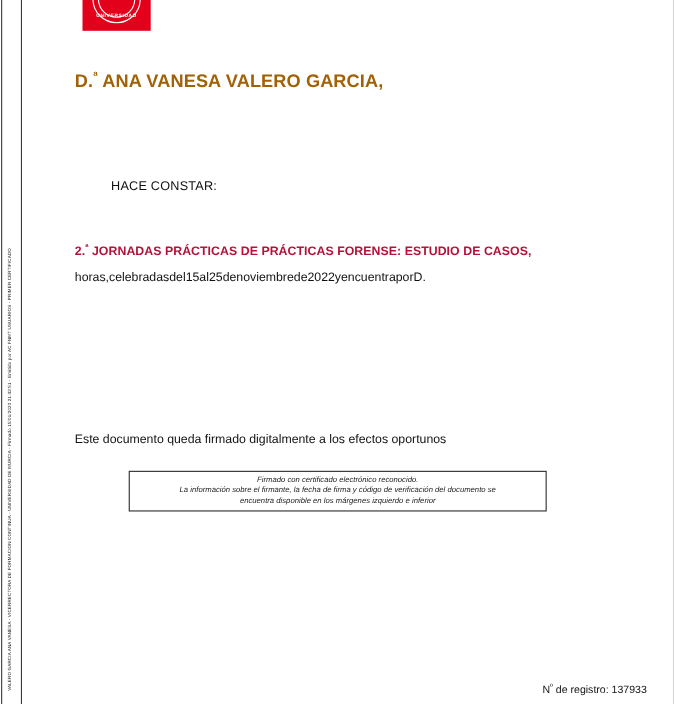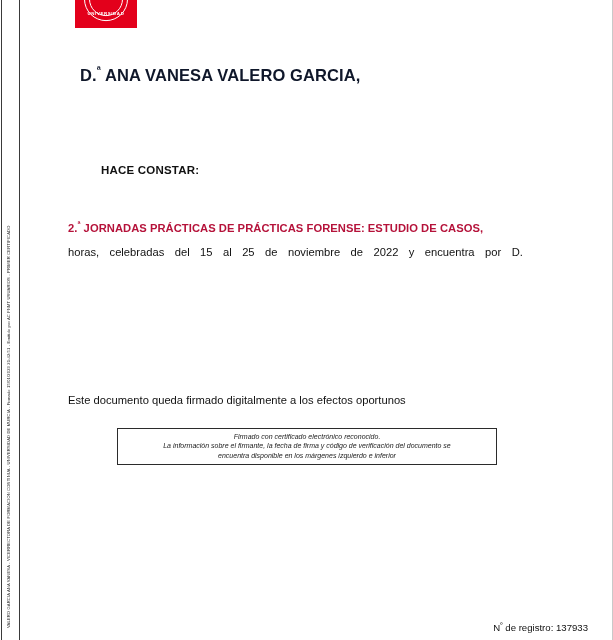--- a/index.html
+++ b/index.html
@@ -99,36 +99,36 @@
     text-align: center;
     font-size: 4.4px;
     letter-spacing: 0.6px;
     color: #ffffff;
     font-weight: bold;
   }
 
   
   #doc-heading {
     position: absolute;
-    left: 80px;
+    left: 68px;
     top: 60px;
     width: 500px;
-    color: #0f172a;
+    color: #a16207;
     font-weight: bold;
     font-size: 16.5px;
     line-height: 21px;
     letter-spacing: 0.1px;
   }
   #doc-heading .ord { font-size: 11px; vertical-align: super; }
 
   #hace-constar {
     position: absolute;
     left: 68px;
     top: 164px;
-    font-weight: bold;
+    font-weight: normal;
     font-size: 11.5px;
     color: #111;
     letter-spacing: 0.2px;
     padding-left: 33px;
   }
 
   
   #body-para {
     position: absolute;
     left: 68px;
@@ -138,21 +138,21 @@
     color: #111;
   }
   #body-para .bline {
     display: block;
     height: 27.5px;
     line-height: 27.5px;
     white-space: nowrap;
   }
   #body-para .bline.justify {
     display: flex;
-    justify-content: space-between;
+    justify-content: flex-start;
     width: 455px;
   }
   .hl { color: #b5123a; font-weight: bold; letter-spacing: 0.1px; }
   .hl-title {
     color: #b5123a;
     font-weight: bold;
     letter-spacing: 0.05px;
   }
   .ordsup { font-size: 8px; vertical-align: super; }
 

